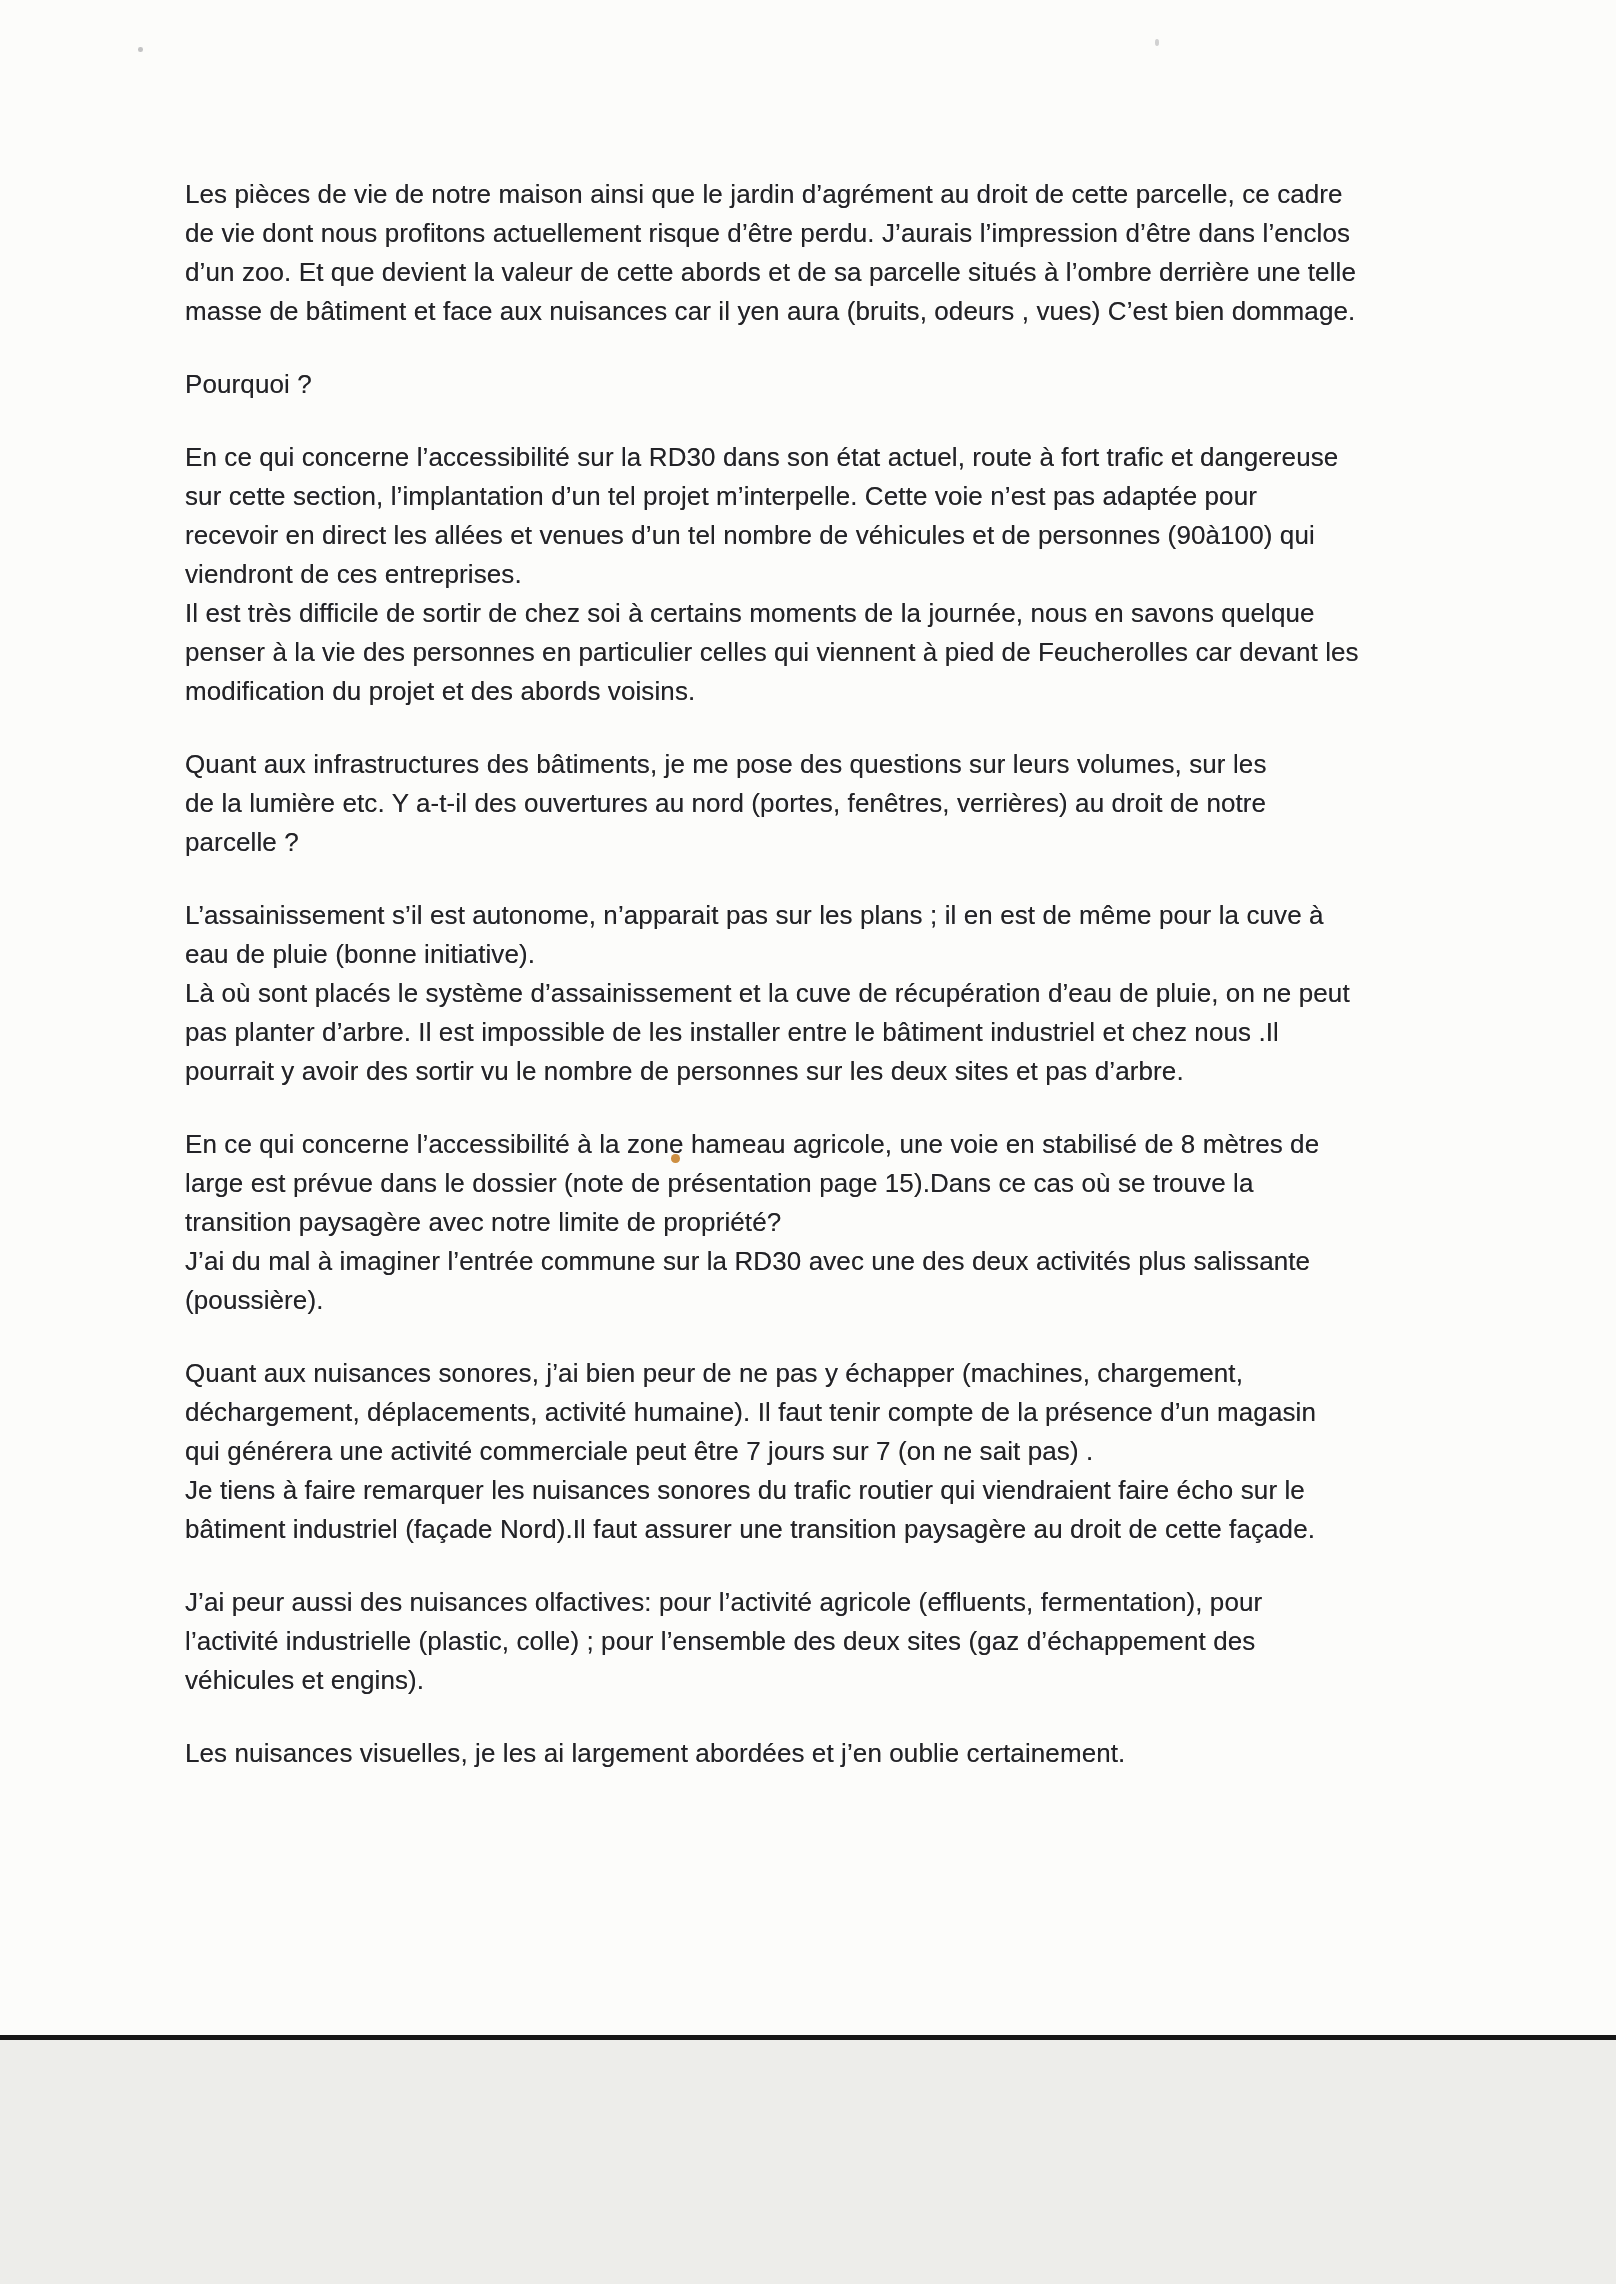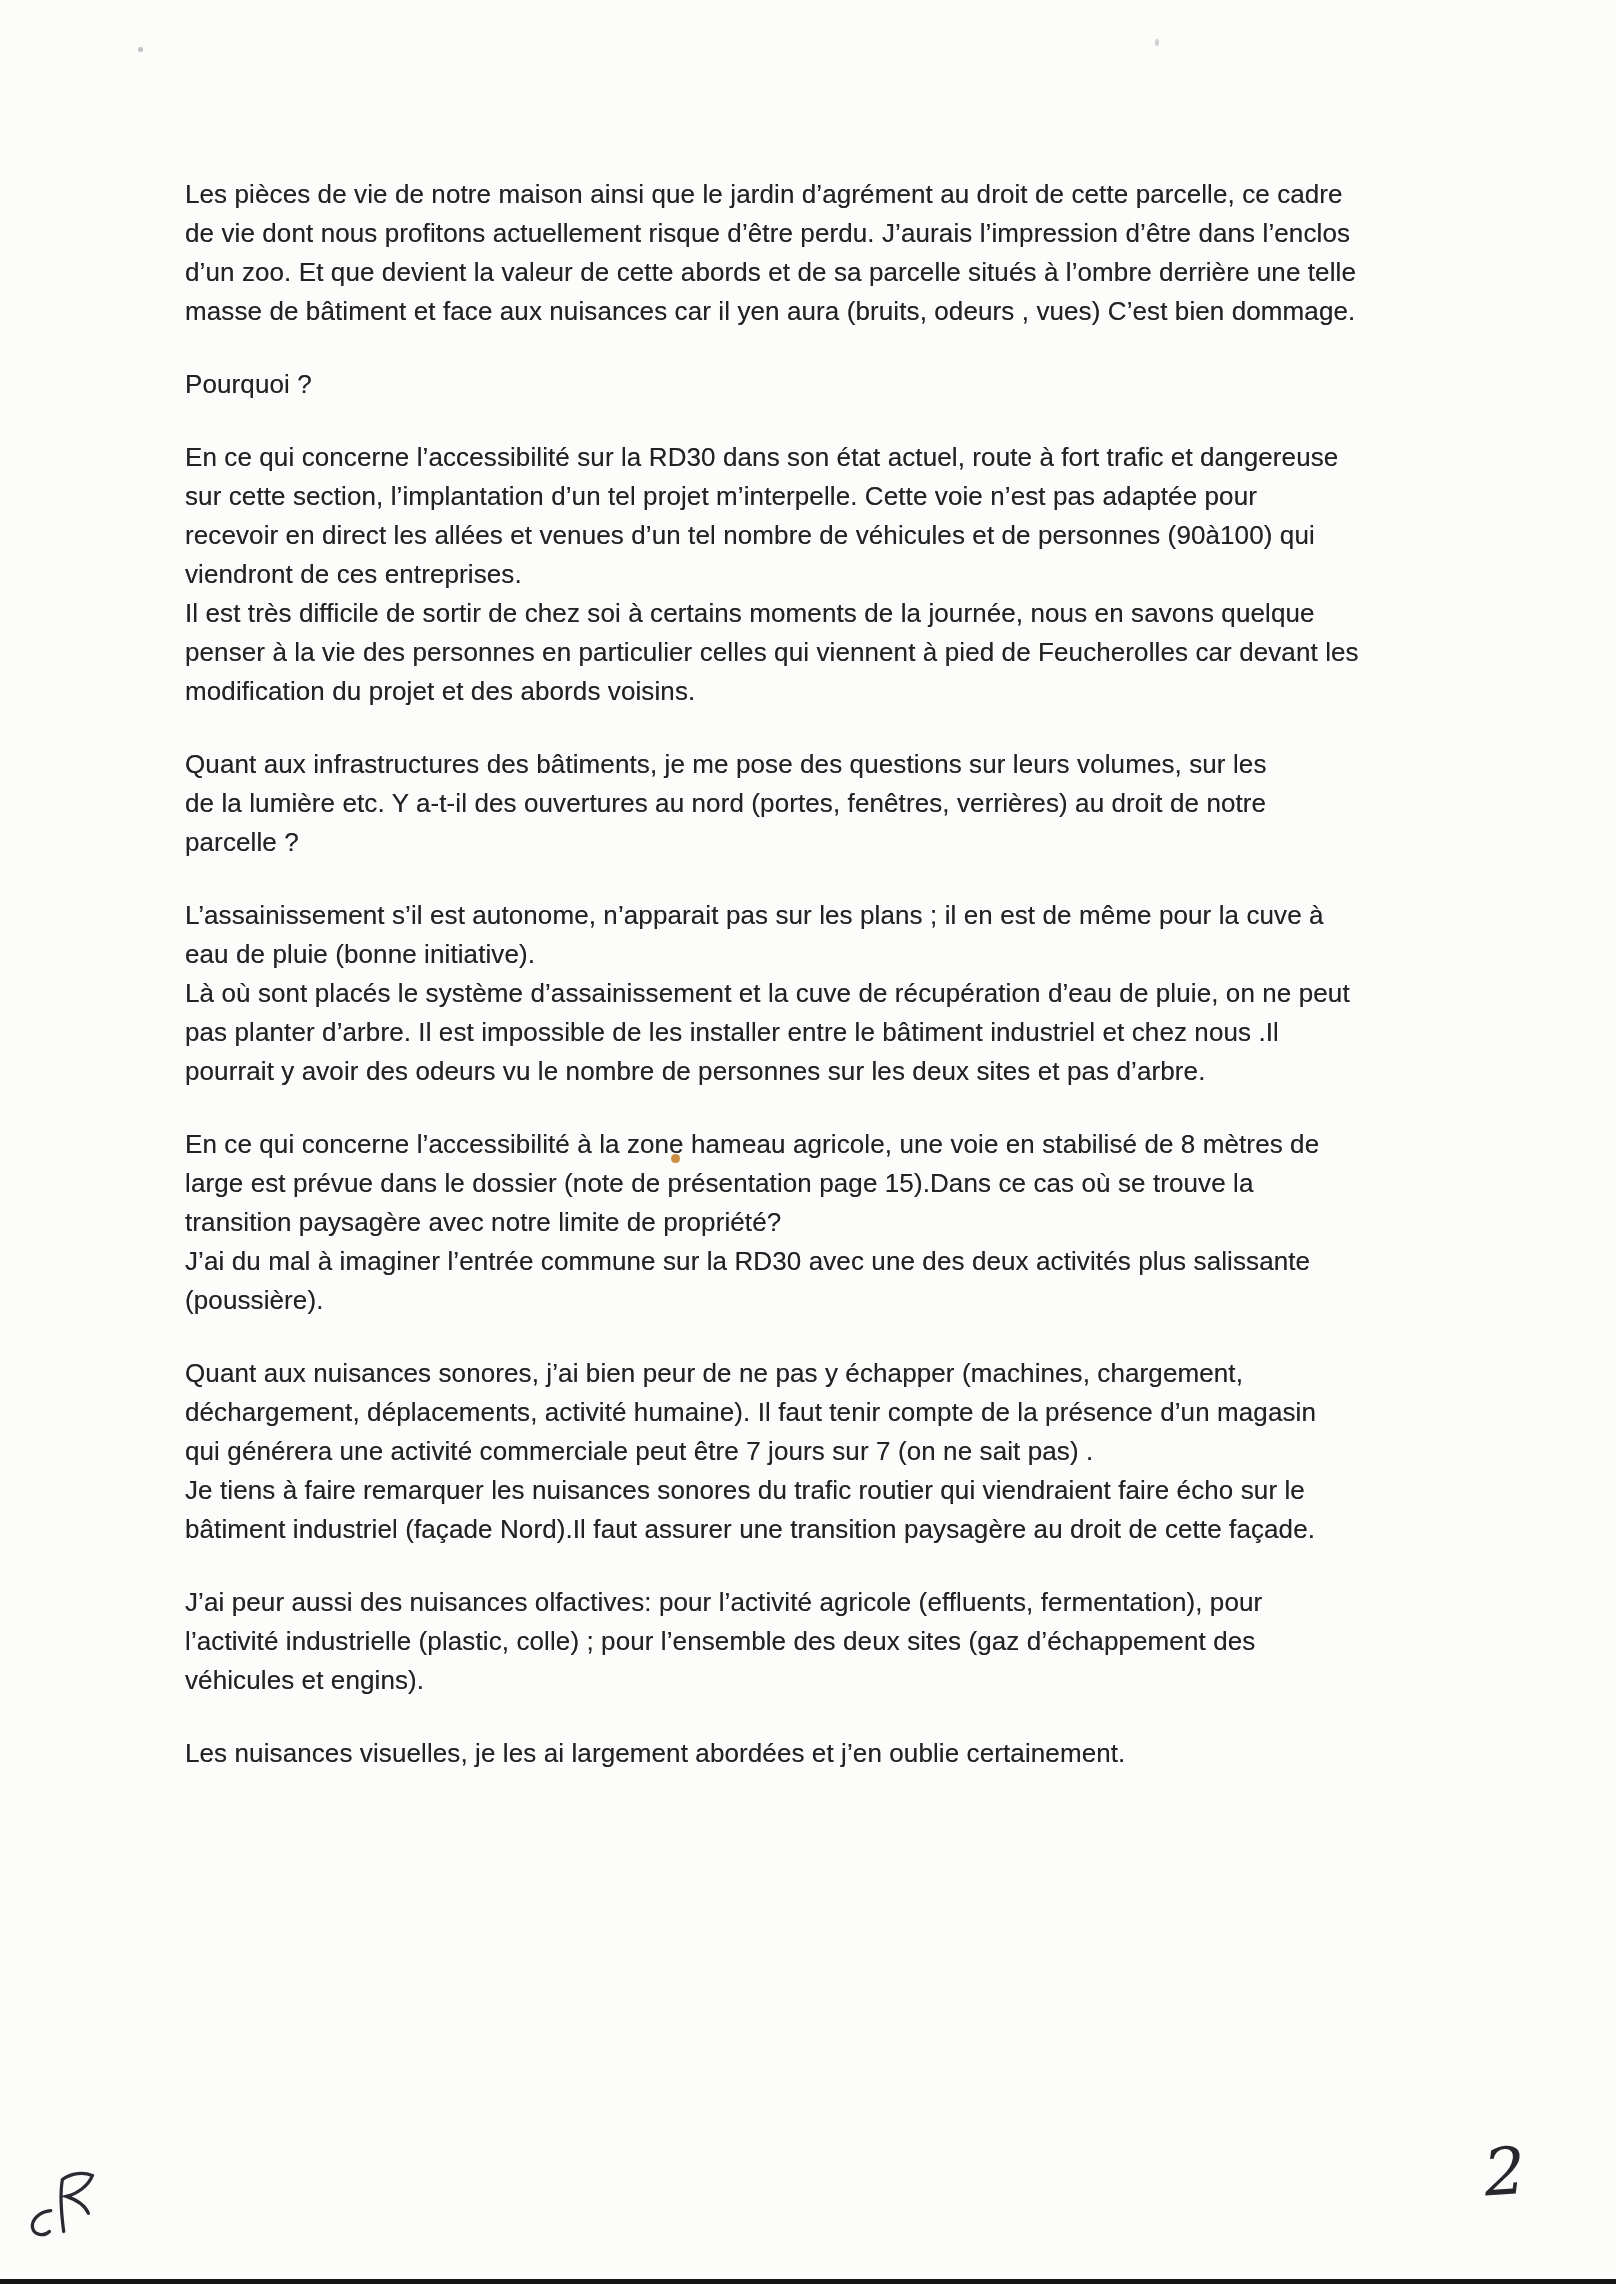--- a/index.html
+++ b/index.html
@@ -3,21 +3,21 @@
 <meta charset="utf-8">
 <style>
   html, body {
     margin: 0;
     padding: 0;
     background: #ededea;
   }
   .page {
     position: relative;
     width: 1616px;
-    height: 2284px;
+    height: 2040px;
     background: #fcfcfa;
     overflow: hidden;
     font-family: "Liberation Sans", sans-serif;
     color: #222226;
   }
   .doc-body {
     position: absolute;
     left: 185px;
     top: 175px;
     width: 1246px;
@@ -120,21 +120,21 @@
       <p class="para">
         <span class="line">Quant  aux infrastructures des bâtiments, je me pose des questions sur leurs volumes, sur les</span>
         <span class="line">de la lumière etc. Y a-t-il des ouvertures  au nord (portes, fenêtres, verrières) au droit de notre</span>
         <span class="line">parcelle ?</span>
       </p>
       <p class="para">
         <span class="line">L’assainissement s’il est autonome, n’apparait pas sur les plans ; il en est de même pour la cuve  à</span>
         <span class="line">eau de pluie (bonne initiative).</span>
         <span class="line">Là où sont placés le système d’assainissement  et la cuve de récupération d’eau de pluie, on ne peut</span>
         <span class="line">pas planter d’arbre. Il est impossible de  les installer entre le bâtiment industriel et chez nous .Il</span>
-        <span class="line">pourrait y avoir des  odeurs vu le nombre  de personnes  sur les deux sites et pas d’arbre.</span>
+        <span class="line">pourrait y avoir des  sortir vu le nombre  de personnes  sur les deux sites et pas d’arbre.</span>
       </p>
       <p class="para">
         <span class="line">En ce qui concerne l’accessibilité à la zone hameau agricole, une voie en stabilisé de 8 mètres de</span>
         <span class="line">large  est prévue dans le dossier (note de présentation page 15).Dans ce cas où se trouve  la</span>
         <span class="line">transition paysagère avec notre  limite de propriété?</span>
         <span class="line">J’ai du mal à imaginer  l’entrée commune sur la RD30 avec une des deux activités plus salissante</span>
         <span class="line">(poussière).</span>
       </p>
       <p class="para">
         <span class="line">Quant aux  nuisances sonores, j’ai bien peur de ne pas y échapper (machines, chargement,</span>

